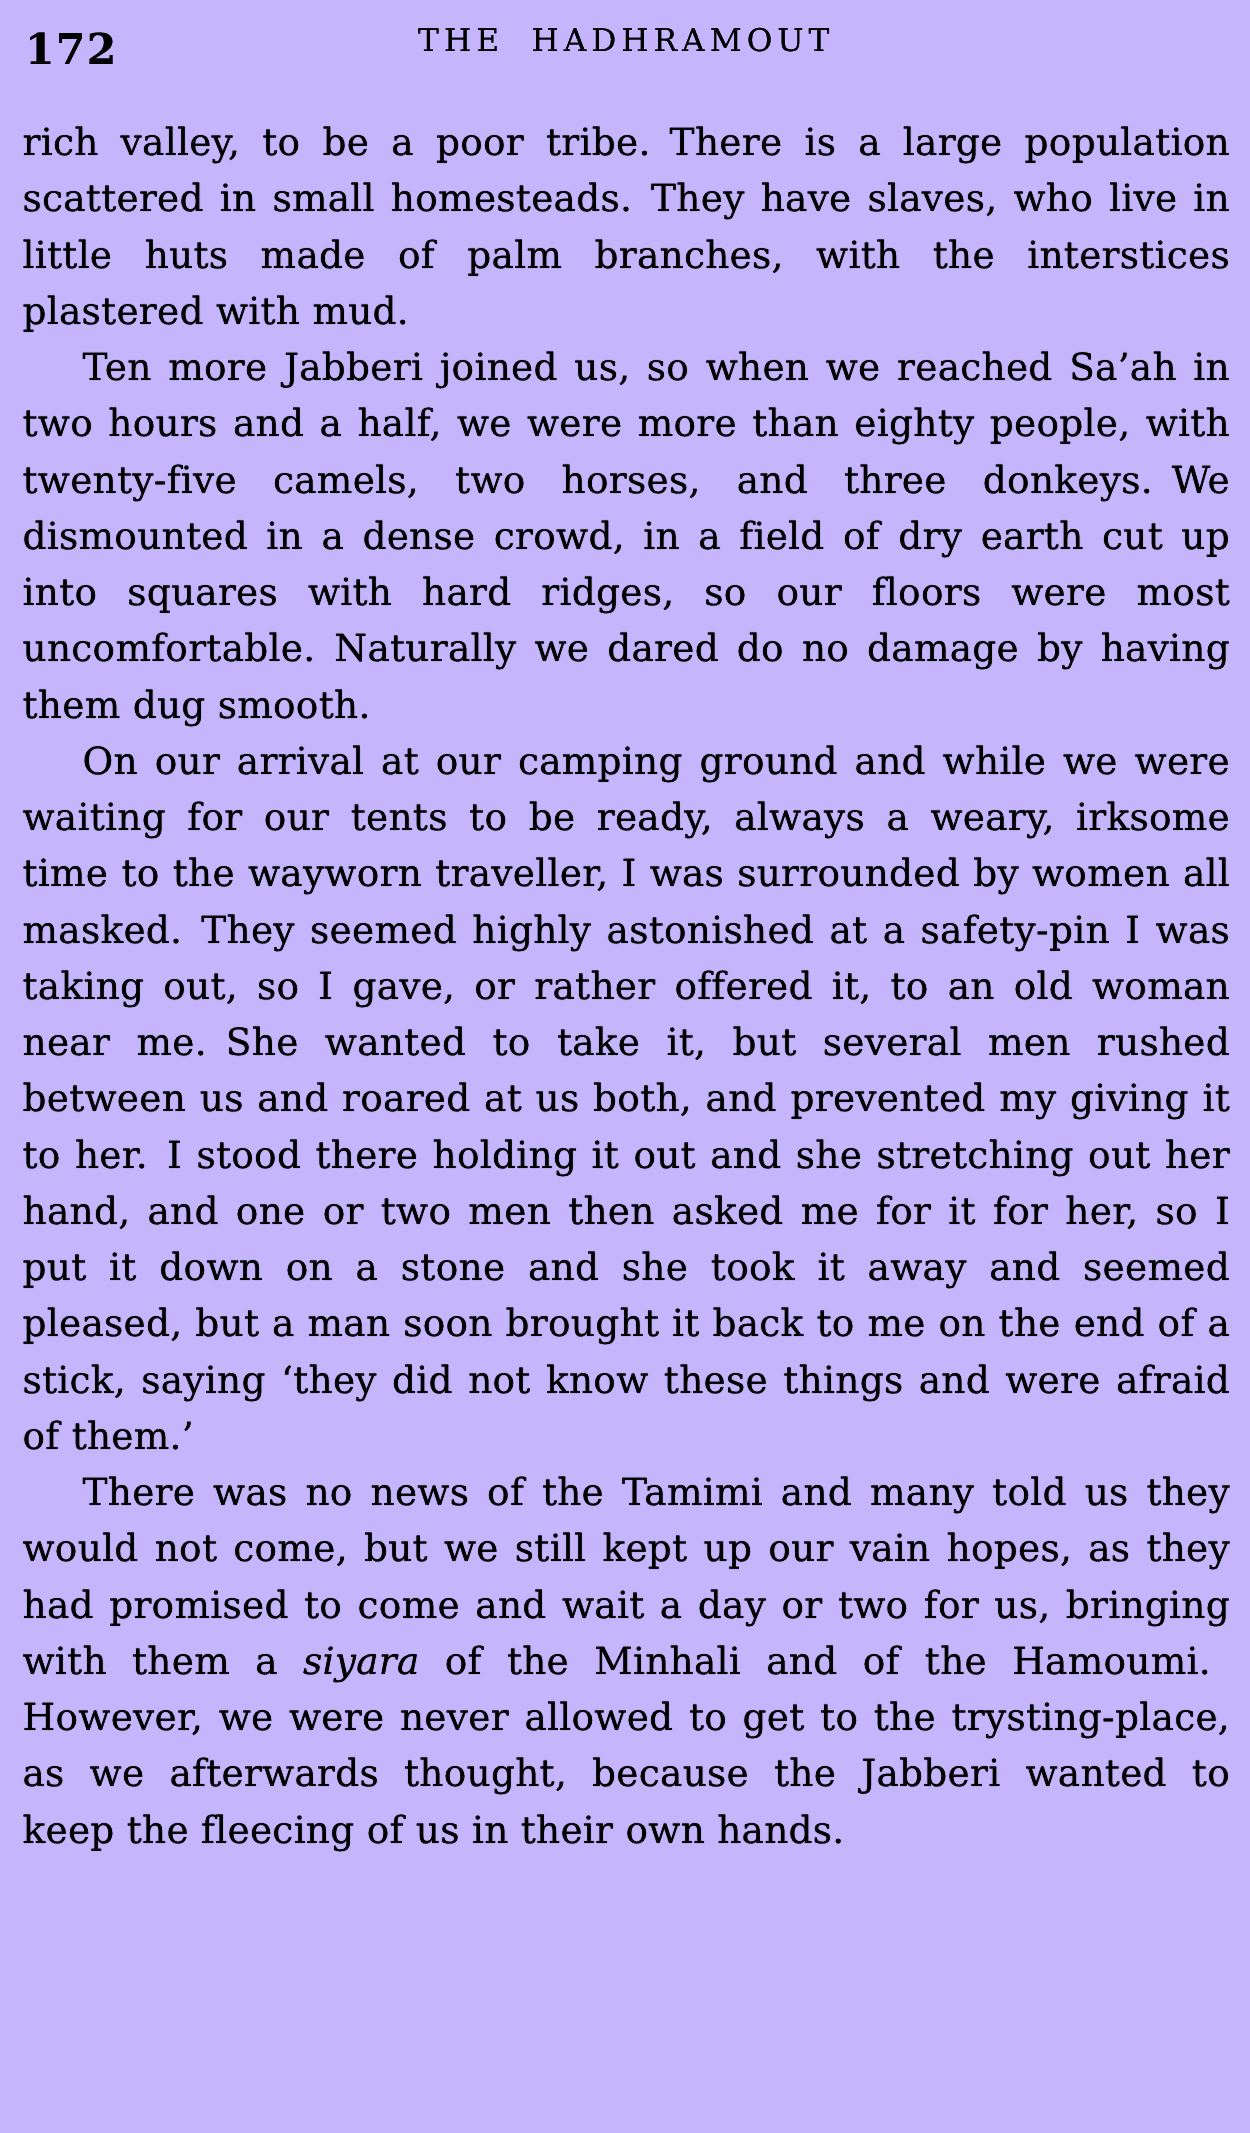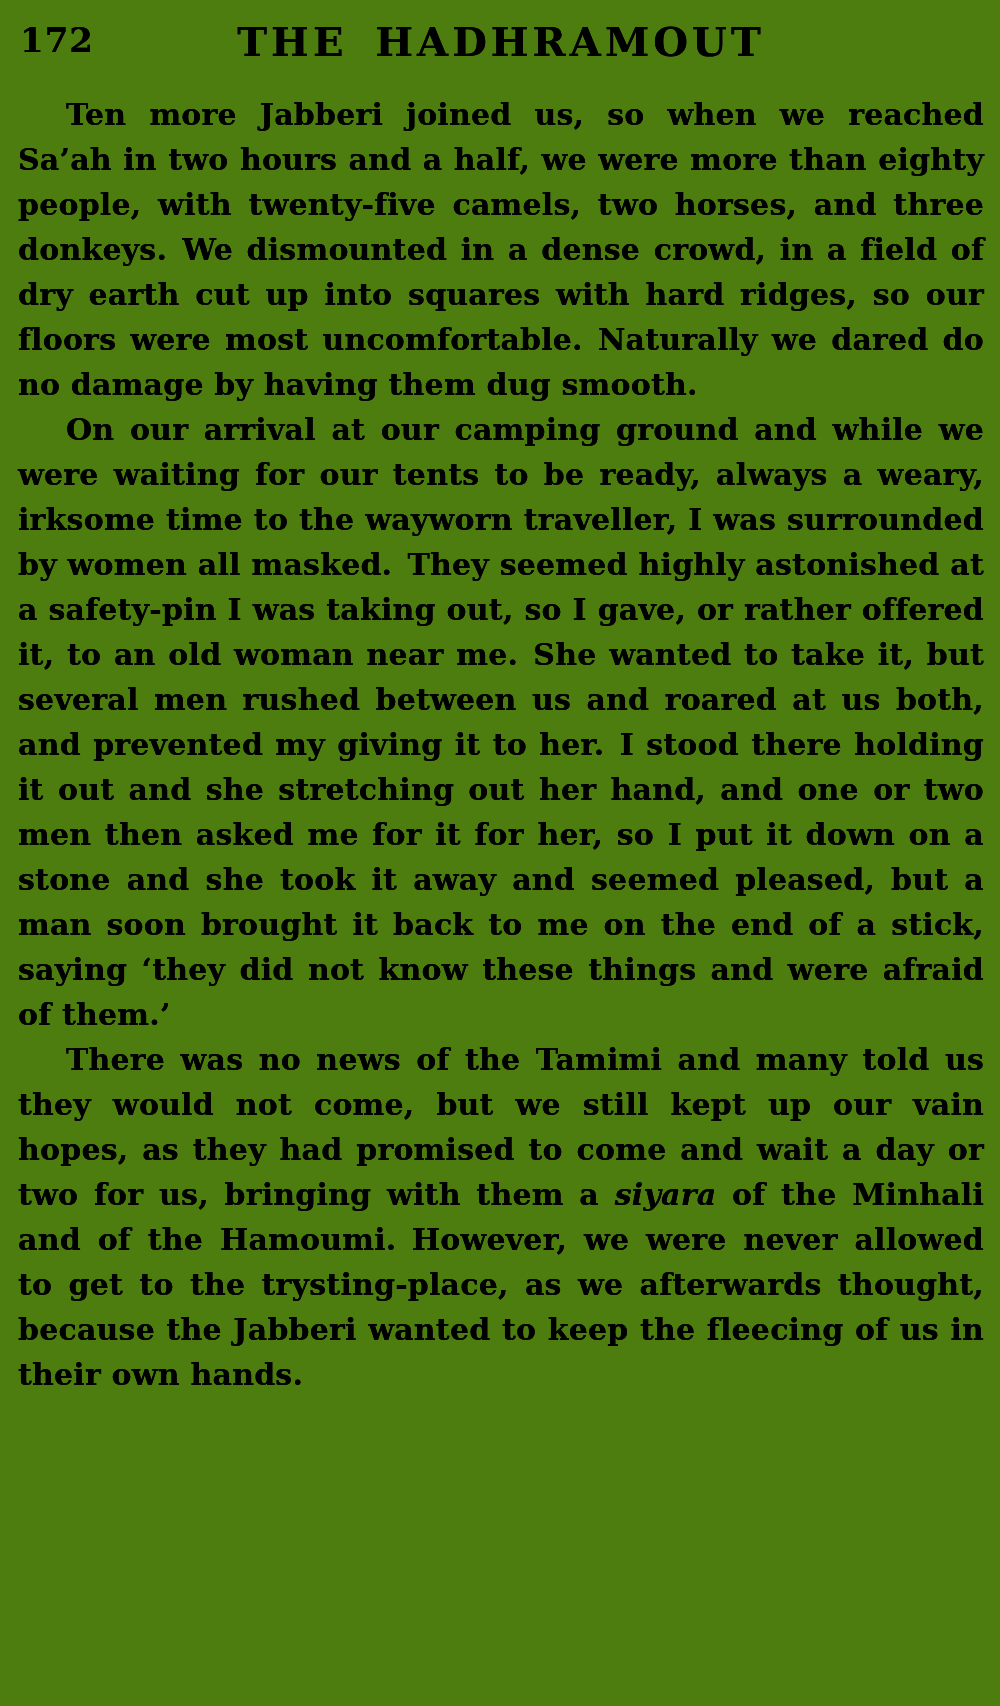--- a/index.html
+++ b/index.html
@@ -5,21 +5,21 @@
   html, body {
     margin: 0;
     padding: 0;
     background: #ffffff;
   }
   .page {
     position: relative;
     width: 1000px;
     height: 1706px;
     box-sizing: border-box;
-    background: #4d7c0f;
+    background: #c4b5fd;
     color: #000;
     font-family: "DejaVu Serif", "Liberation Serif", serif;
     padding: 18px 16px 0 18px;
     overflow: hidden;
   }
   .page-header {
     position: relative;
     height: 44px;
     margin-bottom: 30px;
   }
@@ -28,48 +28,48 @@
     left: 2px;
     top: 2px;
     font-size: 34px;
     font-weight: bold;
     letter-spacing: 1px;
     text-shadow: 0 0 0.5px #000;
   }
   .running-title {
     display: block;
     text-align: center;
-    font-size: 40px;
-    font-weight: bold;
+    font-size: 25px;
+    font-weight: normal;
     letter-spacing: 4px;
     word-spacing: 10px;
     text-shadow: 0 0 0.5px #000;
   }
   .page-body p {
     margin: 0;
     font-size: 30px;
     line-height: 45px;
     text-align: justify;
     letter-spacing: 0.2px;
     text-shadow: 0 0 0.6px #000;
   }
   .page-body p.indent {
     text-indent: 48px;
-    font-weight: bold;
   }
   .page-body em {
     font-style: italic;
   }
 </style>
 </head>
 <body>
 
 <div class="page">
   <header class="page-header">
     <span class="page-number">172</span>
     <span class="running-title">THE HADHRAMOUT</span>
   </header>
   <main class="page-body">
+      <p class=""><span>rich valley, to be a poor tribe. There is a large population scattered in small homesteads. They have slaves, who live in little huts made of palm branches, with the interstices plastered with mud.</span></p>
       <p class="indent"><span>Ten more Jabberi joined us, so when we reached Sa’ah in two hours and a half, we were more than eighty people, with twenty-five camels, two horses, and three donkeys. We dismounted in a dense crowd, in a field of dry earth cut up into squares with hard ridges, so our floors were most uncomfortable. Naturally we dared do no damage by having them dug smooth.</span></p>
       <p class="indent"><span>On our arrival at our camping ground and while we were waiting for our tents to be ready, always a weary, irksome time to the wayworn traveller, I was surrounded by women all masked. They seemed highly astonished at a safety-pin I was taking out, so I gave, or rather offered it, to an old woman near me. She wanted to take it, but several men rushed between us and roared at us both, and prevented my giving it to her. I stood there holding it out and she stretching out her hand, and one or two men then asked me for it for her, so I put it down on a stone and she took it away and seemed pleased, but a man soon brought it back to me on the end of a stick, saying ‘they did not know these things and were afraid of them.’</span></p>
       <p class="indent"><span>There was no news of the Tamimi and many told us they would not come, but we still kept up our vain hopes, as they had promised to come and wait a day or two for us, bringing with them a </span><em>siyara</em><span> of the Minhali and of the Hamoumi. However, we were never allowed to get to the trysting-place, as we afterwards thought, because the Jabberi wanted to keep the fleecing of us in their own hands.</span></p>
     </main>
 </div>
 
 </body></html>

